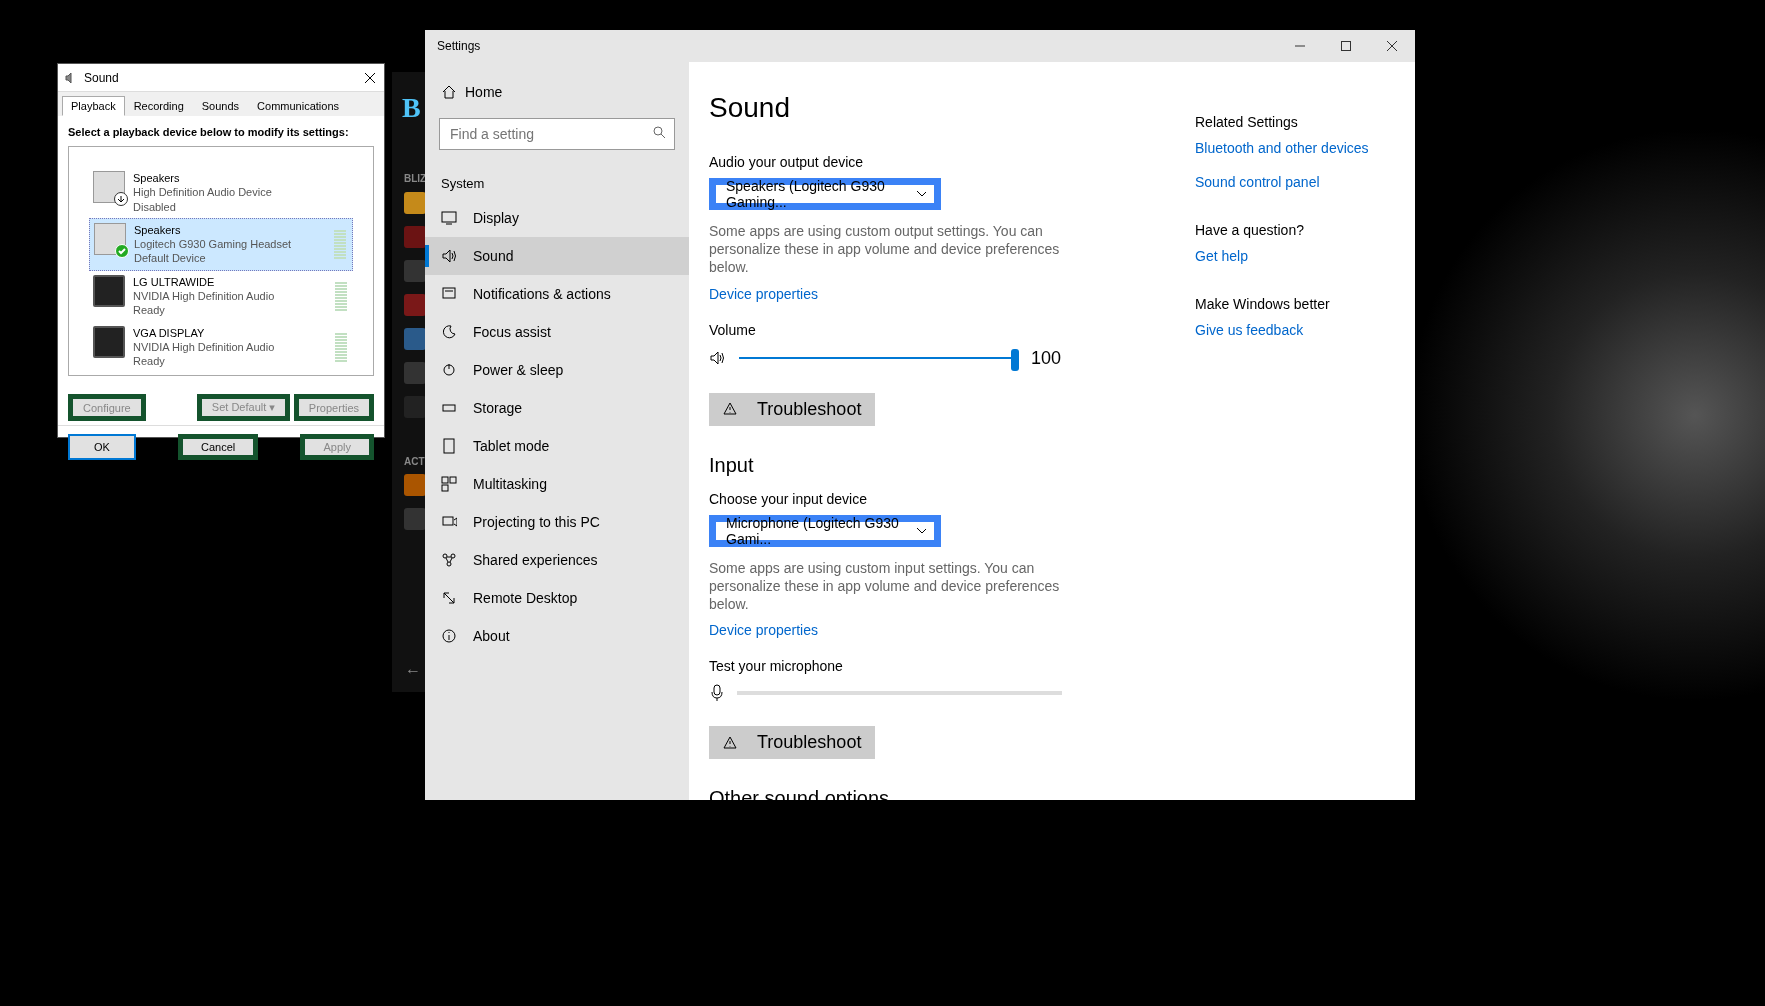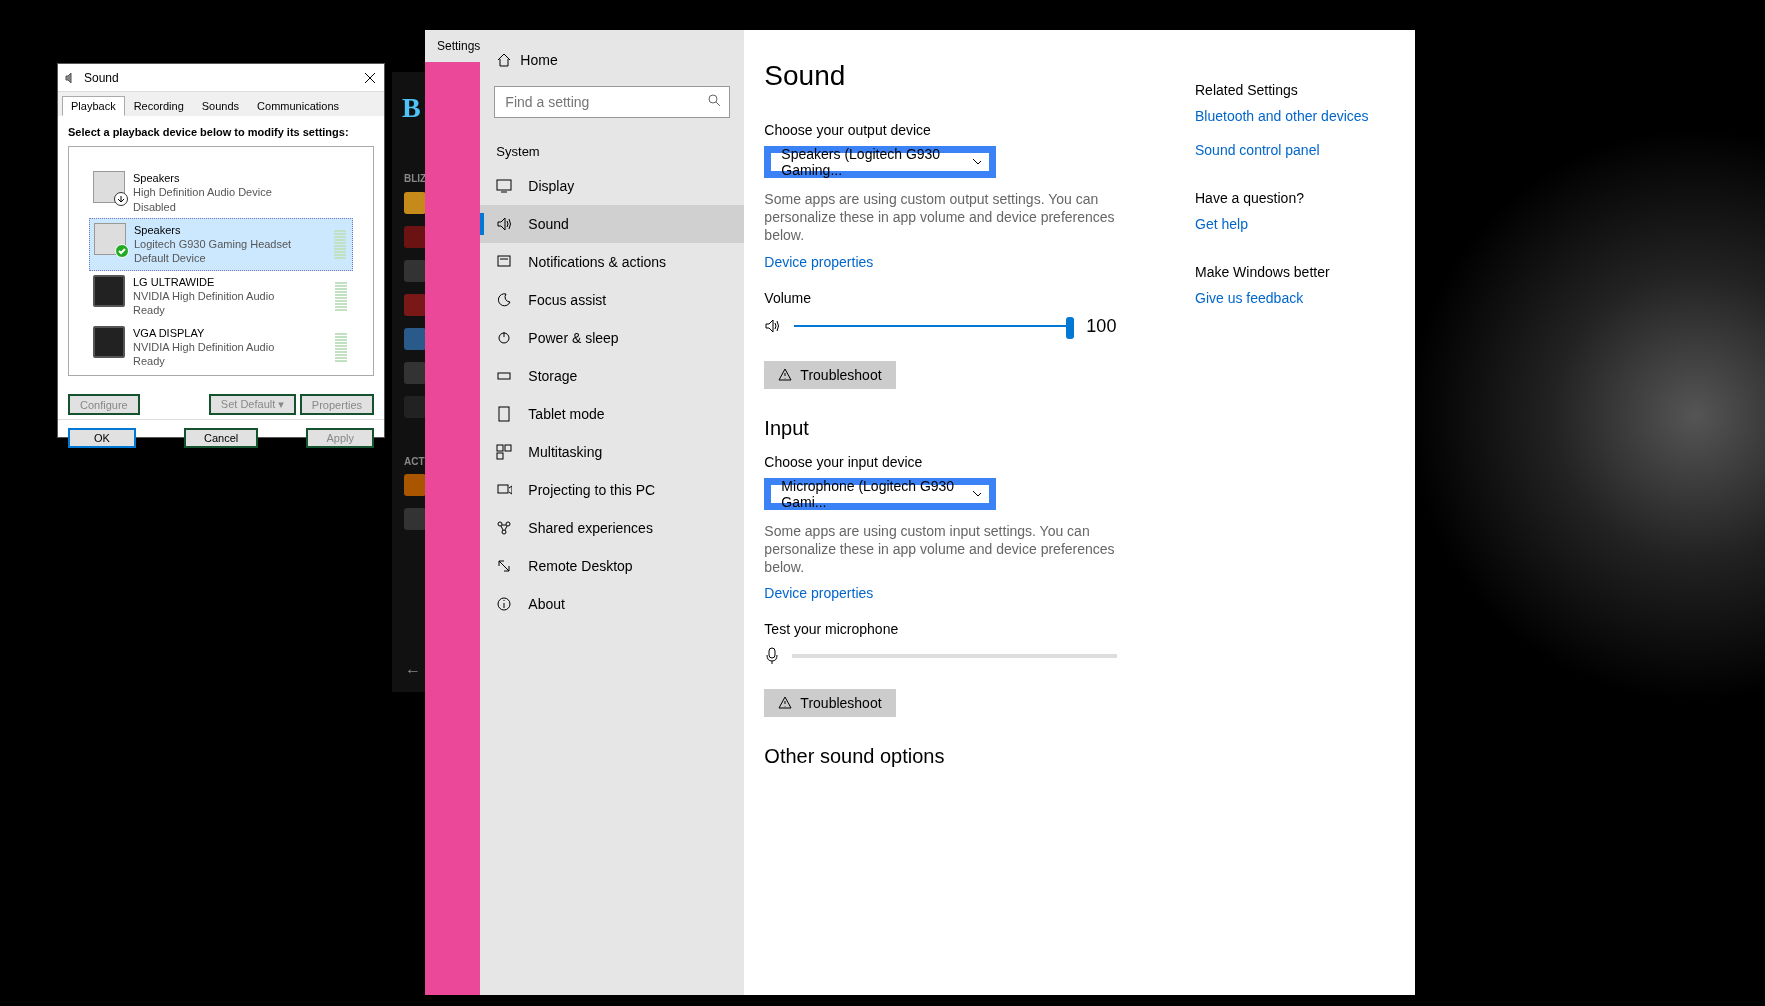--- a/index.html
+++ b/index.html
@@ -1,19 +1,19 @@
 <!DOCTYPE html>
 <html><head>
 <meta charset="utf-8">
 <style>
 * { box-sizing: border-box; margin: 0; padding: 0; font-family: "Segoe UI", Arial, sans-serif; }
 body { background: #000; width: 1765px; height: 1006px; position: relative; overflow: hidden; }
 
 
-.settings-window { position: absolute; left: 425px; top: 30px; width: 990px; height: 965px; background: #ec4899; display: flex; }
+.settings-window { position: absolute; left: 425px; top: 30px; width: 990px; height: 770px; background: #e5e5e5; display: flex; flex-direction: column; }
 .settings-titlebar { height: 32px; background: #e6e6e6; display: flex; align-items: center; padding-left: 12px; font-size: 12px; color: #000; }
 .win-controls { position: absolute; right: 0; top: 0; display: flex; }
 .win-btn { width: 46px; height: 32px; display: flex; align-items: center; justify-content: center; cursor: pointer; }
 .win-btn svg { stroke: #333; }
 
 .settings-body { flex: 1; display: flex; overflow: hidden; }
 .sidebar { width: 264px; background: #e6e6e6; padding-top: 12px; display: flex; flex-direction: column; }
 .home-link { display: flex; align-items: center; gap: 8px; padding: 10px 16px; font-size: 14px; cursor: pointer; }
 .home-link svg { width: 16px; height: 16px; }
 .search-wrap { padding: 8px 14px; }
@@ -30,21 +30,21 @@
 .page-title { font-size: 28px; font-weight: 400; margin-bottom: 30px; }
 .section-label { font-size: 14px; color: #000; margin-bottom: 8px; }
 .dropdown { width: 232px; height: 32px; border: 7px solid #3b82f6; display: flex; align-items: center; justify-content: space-between; padding: 0 8px 0 10px; font-size: 14px; cursor: pointer; margin-bottom: 12px; }
 .hint-text { font-size: 14px; color: #666; max-width: 360px; margin-bottom: 8px; line-height: 1.3; }
 .link { color: #0066cc; font-size: 14px; cursor: pointer; display: inline-block; margin-bottom: 20px; }
 .vol-label { font-size: 14px; margin-bottom: 10px; }
 .vol-row { display: flex; align-items: center; gap: 12px; margin-bottom: 24px; }
 .slider { width: 280px; height: 2px; background: #0078d4; position: relative; }
 .slider-thumb { position: absolute; right: 0; top: -8px; width: 8px; height: 22px; background: #0078d4; border-radius: 3px; }
 .vol-value { font-size: 18px; }
-.btn-box { display: inline-flex; align-items: center; gap: 8px; padding: 6px 14px; background: #ccc; border: none; font-size: 14px; cursor: pointer; margin-bottom: 28px; text-align: center; }
+.btn-box { display: inline-flex; align-items: center; gap: 20px; padding: 6px 14px; background: #ccc; border: none; font-size: 18px; cursor: pointer; margin-bottom: 28px; text-align: center; }
 .section-title { font-size: 20px; font-weight: 400; margin-bottom: 14px; }
 .mic-bar { width: 325px; height: 4px; background: #ddd; }
 .mic-row { display: flex; align-items: center; gap: 12px; margin-bottom: 24px; }
 
 .right-col { position: absolute; right: 20px; top: 52px; width: 200px; }
 .rc-heading { font-size: 14px; margin-bottom: 10px; }
 .rc-link { color: #0066cc; font-size: 14px; cursor: pointer; margin-bottom: 18px; display: block; }
 .rc-block { margin-bottom: 32px; }
 
 
@@ -64,21 +64,21 @@
 .dev-badge { position: absolute; right: -4px; bottom: -4px; width: 14px; height: 14px; border-radius: 50%; }
 .dev-badge.down { background: #fff; border: 1px solid #333; }
 .dev-badge.check { background: #2a2; border: 1px solid #fff; }
 .dev-info { flex: 1; line-height: 1.3; }
 .dev-name-t { font-size: 11px; }
 .dev-sub { color: #555; font-size: 11px; }
 .dev-status { color: #555; font-size: 11px; }
 .level-bars { width: 12px; height: 36px; display: flex; flex-direction: column; gap: 1px; justify-content: flex-end; margin-right: 2px; }
 .level-bars span { height: 2px; background: #c2e0c2; }
 .sd-btnrow { display: flex; justify-content: space-between; padding: 8px 10px 4px; }
-.sd-btn { padding: 2px 10px; font-size: 11px; background: #e1e1e1; border: 2px solid #14532d; cursor: pointer; }
+.sd-btn { padding: 2px 10px; font-size: 11px; background: #e1e1e1; border: 5px solid #14532d; cursor: pointer; }
 .sd-btn.disabled { color: #888; }
 .sd-footer { display: flex; justify-content: space-between; gap: 20px; padding: 8px 10px; border-top: 1px solid #ddd; }
 .sd-btn.primary { border: 2px solid #0078d4; padding: 2px 24px; }
 
 
 .bg-app { position: absolute; left: 392px; top: 72px; width: 40px; height: 620px; background: #111; }
 .bg-logo { position: absolute; left: 402px; top: 92px; color: #4fc3f7; font-family: serif; font-size: 28px; font-weight: bold; }
 .bg-label { position: absolute; left: 404px; color: #888; font-size: 10px; font-weight: 600; }
 .bg-ico { position: absolute; left: 404px; width: 22px; height: 22px; background: #333; border-radius: 3px; }
 .bg-back { position: absolute; left: 405px; top: 660px; color: #888; }
@@ -225,21 +225,21 @@
             <line x1="8" y1="4" x2="8" y2="5" stroke="#000"></line>
             <line x1="8" y1="7" x2="8" y2="12" stroke="#000"></line>
           </svg>
           <span>About</span>
         </div>
     </div>
 
     <div class="main">
       <h1 class="page-title">Sound</h1>
 
-      <div class="section-label">Choose your output device</div>
+      <div class="section-label">Audio your output device</div>
       <div class="dropdown">
         <span>Speakers (Logitech G930 Gaming...</span>
         <svg width="10" height="6">
             <path d="M0 0 L5 5 L10 0" fill="none" stroke="#000"></path>
           </svg>
       </div>
       <div class="hint-text">Some apps are using custom output settings. You can personalize these in app volume and device preferences below.</div>
       <a class="link">Device properties</a>
 
       <div class="vol-label">Volume</div>

